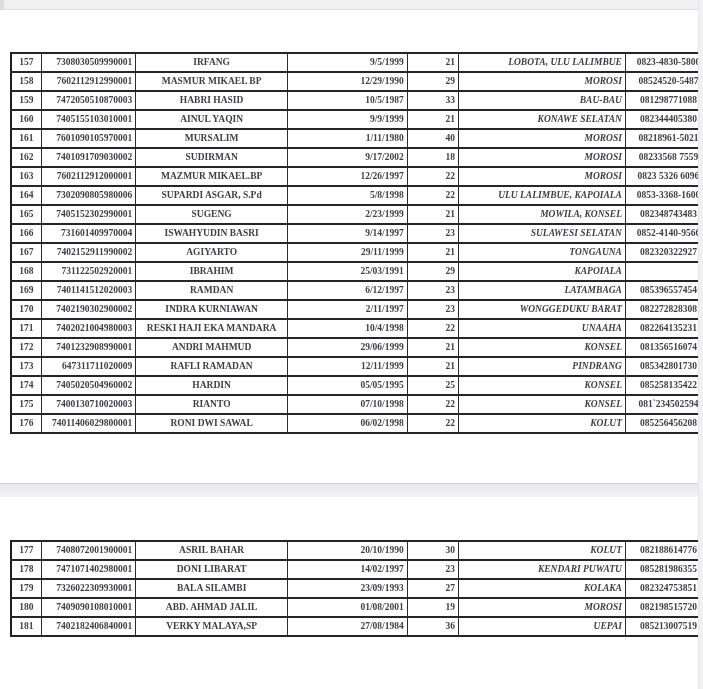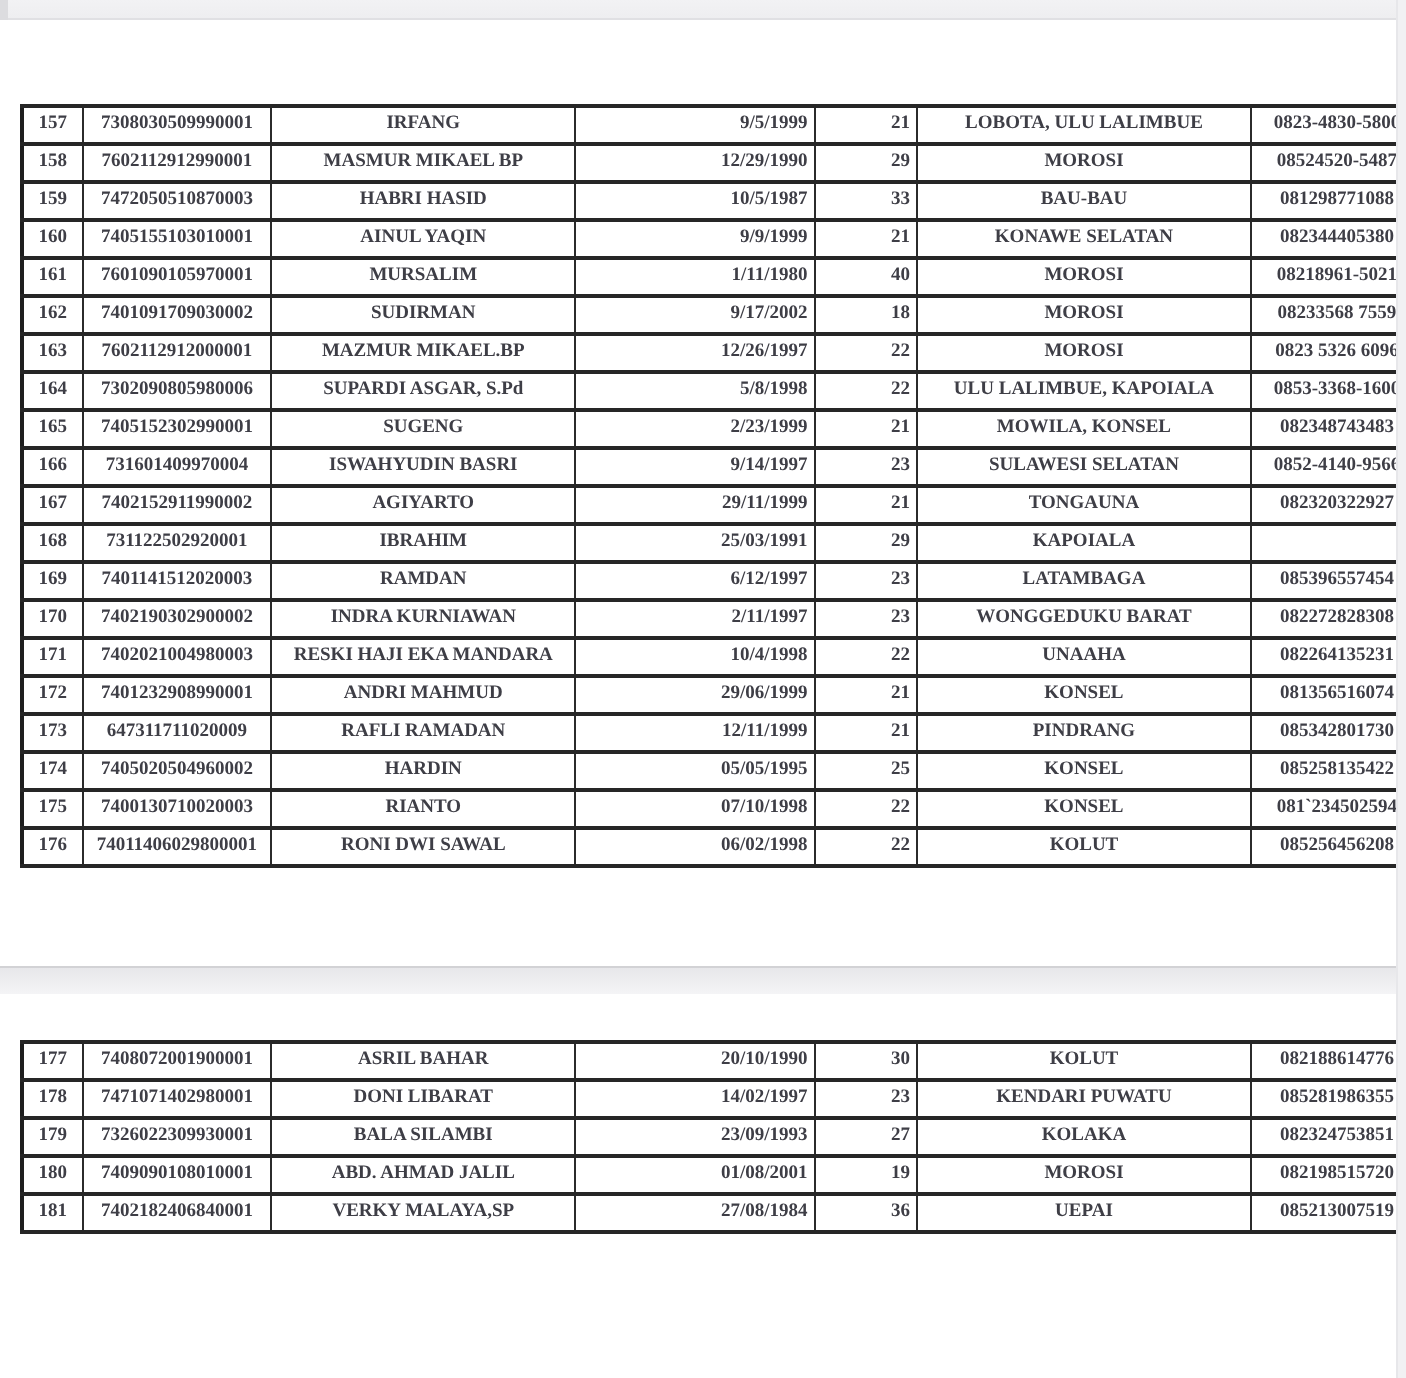--- a/index.html
+++ b/index.html
@@ -35,21 +35,21 @@
     background: #f1f1f3;
     border-left: 1px solid #e7e7ea;
     box-sizing: border-box;
   }
   .tbl-wrap {
     position: absolute; left: 10px;
     width: 693px;
     overflow: hidden;
   }
   #block-0 { top: 52px; }
-  #block-1 { top: 520px; }
+  #block-1 { top: 540px; }
   table.data {
     border-collapse: collapse;
     table-layout: fixed;
     width: 703px;
     border: 2px solid #1e1e1e;
   }
   table.data td {
     border-left: 1px solid #2b2b2b;
     border-right: 1px solid #2b2b2b;
     border-top: 2px solid #262626;
@@ -58,25 +58,25 @@
     line-height: 17px;
     padding: 0 3px;
     font-size: 9.5px;
     font-weight: bold;
     color: #3e3e46;
     white-space: nowrap;
     overflow: hidden;
     box-sizing: content-box;
   }
   td.c-no    { text-align: center; }
-  td.c-id    { text-align: center; }
+  td.c-id    { text-align: right; }
   td.c-name  { text-align: center; }
   td.c-date  { text-align: right; }
   td.c-age   { text-align: right; }
-  td.c-place { text-align: center; }
+  td.c-place { text-align: right; font-style: italic; }
   td.c-phone { text-align: center; padding: 0 1px; }
 </style>
 </head>
 <body>
 
 <div class="top-strip">
   <div class="top-left-notch"></div>
 </div>
 
 <div class="tbl-wrap" id="block-0">

